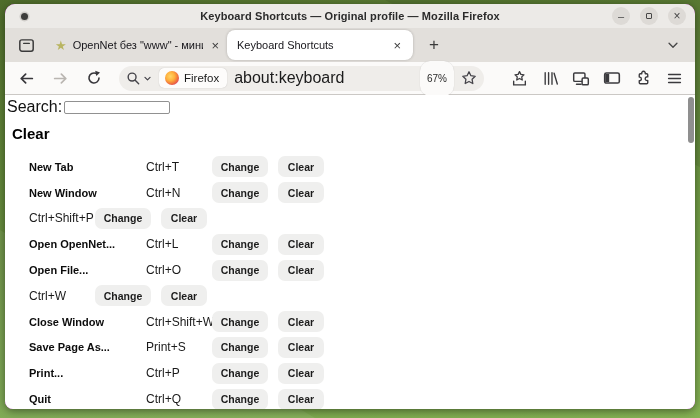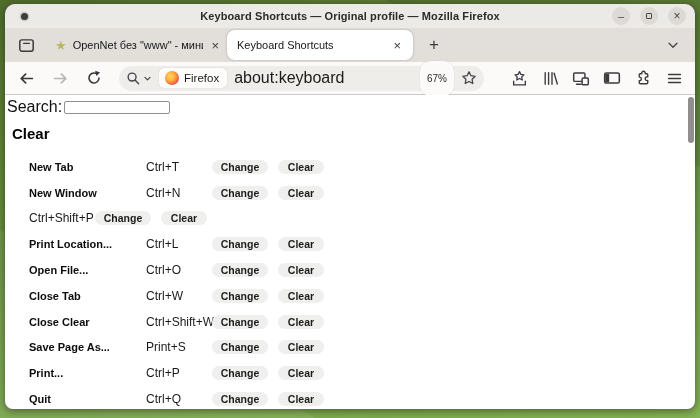--- a/index.html
+++ b/index.html
@@ -76,21 +76,21 @@
   .content { flex:1; background:#fff; position:relative; overflow:hidden; }
   .search-row { display:flex; align-items:center; padding:3px 0 0 2px; gap:2px; }
   .search-label { font-size:16px; color:#111; }
   .search-input { width:106px; height:13px; border:1px solid #919191; border-radius:2px;
                   font-size:10px; padding:0 3px; font-family:inherit; background:#fff; }
   .section-title { font-size:15px; font-weight:bold; color:#000; margin:9px 0 0 7px; }
   .rows { margin-top:12px; }
   .row { display:flex; align-items:center; height:25.8px; padding-left:24px; }
   .row-name { width:117px; font-size:11px; font-weight:bold; color:#0c0c0c; }
   .row-keys { width:66px; font-size:12px; color:#1a1a1a; }
-  .btn { height:14px; border:none; border-radius:7px; background:#efefee;
+  .btn { height:21px; border:none; border-radius:7px; background:#efefee;
          font-family:inherit; font-size:10.5px; font-weight:bold; color:#1c1c1c;
          cursor:default; }
   .btn-change { width:56px; margin-right:10px; }
   .btn-clear { width:46px; }
   .scroll-thumb { position:absolute; right:1px; top:2px; width:6px; height:46px;
                   background:#8f8f8f; border-radius:3px; }
 </style>
 </head>
 <body>
 
@@ -248,42 +248,41 @@
     <button class="btn btn-clear">Clear</button>
   </div>
 
   <div class="row">
     <div class="row-keys">Ctrl+Shift+P</div>
     <button class="btn btn-change">Change</button>
     <button class="btn btn-clear">Clear</button>
   </div>
 
   <div class="row">
-    <div class="row-name">Print Location...</div>
+    <div class="row-name">Open OpenNet...</div>
     <div class="row-keys">Ctrl+L</div>
     <button class="btn btn-change">Change</button>
     <button class="btn btn-clear">Clear</button>
   </div>
 
   <div class="row">
     <div class="row-name">Open File...</div>
     <div class="row-keys">Ctrl+O</div>
     <button class="btn btn-change">Change</button>
     <button class="btn btn-clear">Clear</button>
   </div>
 
   <div class="row">
-    <div class="row-name">Close Tab</div>
     <div class="row-keys">Ctrl+W</div>
     <button class="btn btn-change">Change</button>
     <button class="btn btn-clear">Clear</button>
   </div>
 
   <div class="row">
-    <div class="row-name">Close Clear</div>
+    <div class="row-name">Close Window</div>
     <div class="row-keys">Ctrl+Shift+W</div>
     <button class="btn btn-change">Change</button>
     <button class="btn btn-clear">Clear</button>
   </div>
 
   <div class="row">
     <div class="row-name">Save Page As...</div>
     <div class="row-keys">Print+S</div>
     <button class="btn btn-change">Change</button>
     <button class="btn btn-clear">Clear</button>

